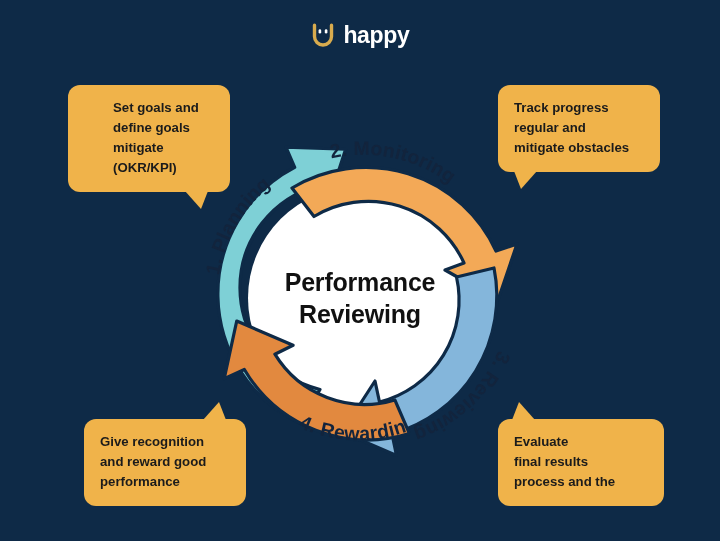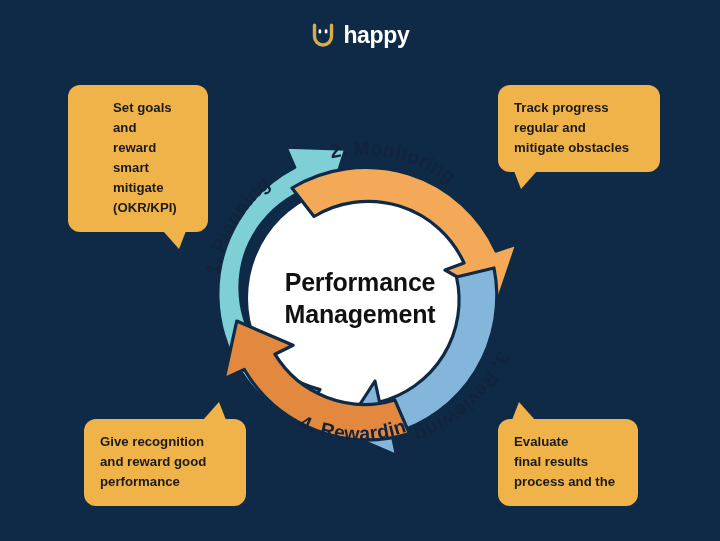--- a/index.html
+++ b/index.html
@@ -53,21 +53,21 @@
   }
   .callout .tail {
     position: absolute;
     width: 0;
     height: 0;
   }
 
   .callout.tl {
     left: 68px;
     top: 85px;
-    width: 140px;
+    width: 162px;
     padding-left: 45px;
   }
   .callout.tl .tail {
     bottom: -17px;
     right: 22px;
     border-left: 16px solid transparent;
     border-right: 7px solid transparent;
     border-top: 18px solid #f0b34a;
   }
 
@@ -93,21 +93,21 @@
     top: -17px;
     right: 20px;
     border-left: 16px solid transparent;
     border-right: 7px solid transparent;
     border-bottom: 18px solid #f0b34a;
   }
 
   .callout.br {
     left: 498px;
     top: 419px;
-    width: 140px;
+    width: 166px;
   }
   .callout.br .tail {
     top: -17px;
     left: 14px;
     border-left: 7px solid transparent;
     border-right: 16px solid transparent;
     border-bottom: 18px solid #f0b34a;
   }
 
   
@@ -151,21 +151,21 @@
   <svg class="logo-mark" viewBox="0 0 26 26">
     <path d="M4.5 3.2 L4.5 14.5 A8.5 8.5 0 0 0 21.5 14.5 L21.5 3.2" fill="none" stroke="#d8ab4e" stroke-width="3.4" stroke-linecap="round"></path>
     <rect x="8.6" y="7.2" width="2.6" height="4.4" rx="1.3" fill="#ffffff"></rect>
     <rect x="14.8" y="7.2" width="2.6" height="4.4" rx="1.3" fill="#ffffff"></rect>
   </svg>
   <span class="logo-text">happy</span>
 </div>
 
 <div class="callout tl">
   <div>Set goals and</div>
-  <div>reward smart</div>
+  <div>define goals</div>
   <div>mitigate (OKR/KPI)</div>
   <span class="tail"></span>
 </div>
 
 <div class="callout tr">
   <div>Track progress</div>
   <div>regular and</div>
   <div>mitigate obstacles</div>
   <span class="tail"></span>
 </div>
@@ -245,14 +245,14 @@
                A 105,105 0 0 0 204.0,285.0 Z" fill="#e2893f" stroke="#0e2a47" stroke-width="3.2" stroke-linejoin="round" transform="rotate(-6 180 180)"></path>
       <text font-family="'Liberation Sans', sans-serif" font-size="19.5" font-weight="bold" fill="#12243d" letter-spacing="0.2">
         <textPath href="#pathRewarding" startOffset="14%">4. Rewarding</textPath>
       </text>
     </g>
   </svg>
 </div>
 
 <div class="center-title">
   <div>Performance</div>
-  <div>Management</div>
+  <div>Reviewing</div>
 </div>
 
 </body></html>

